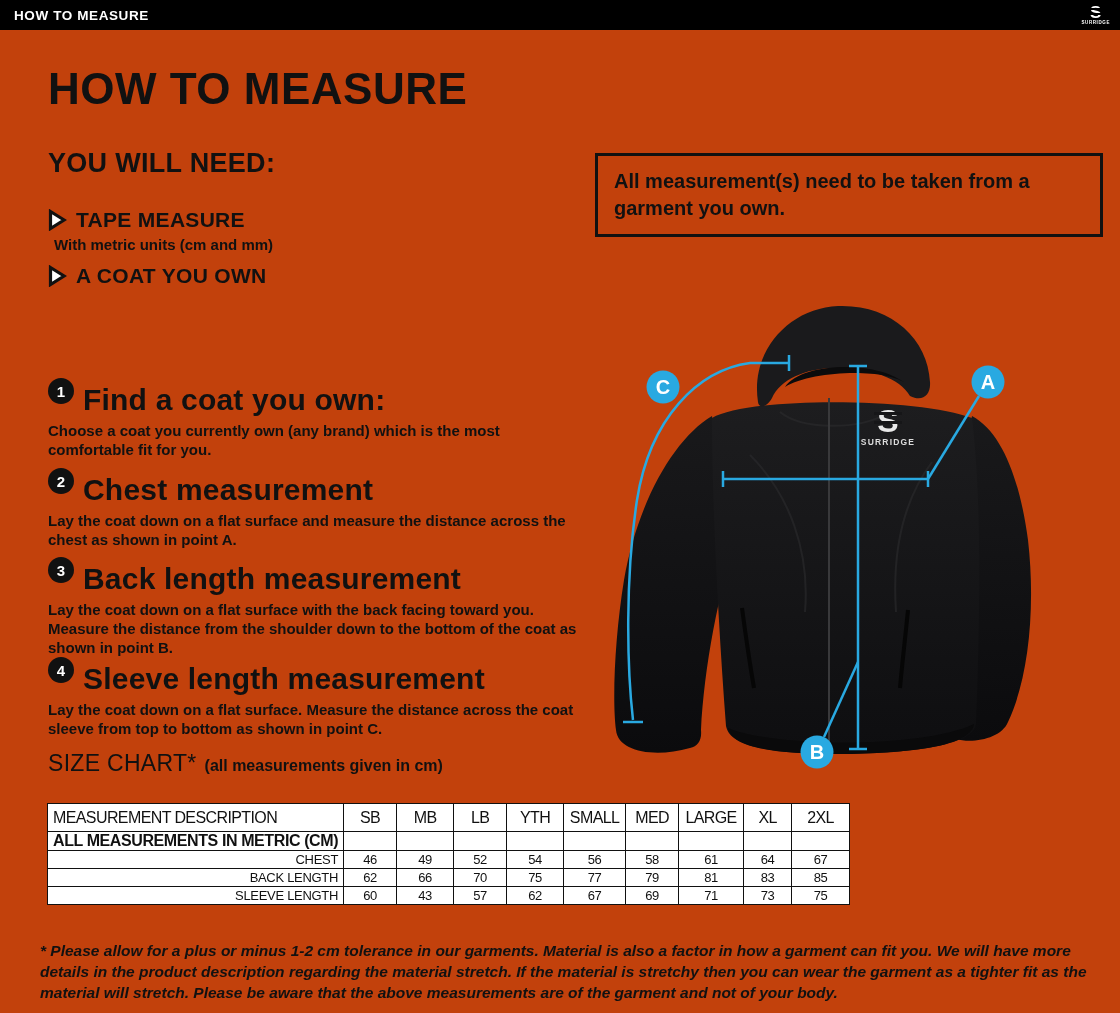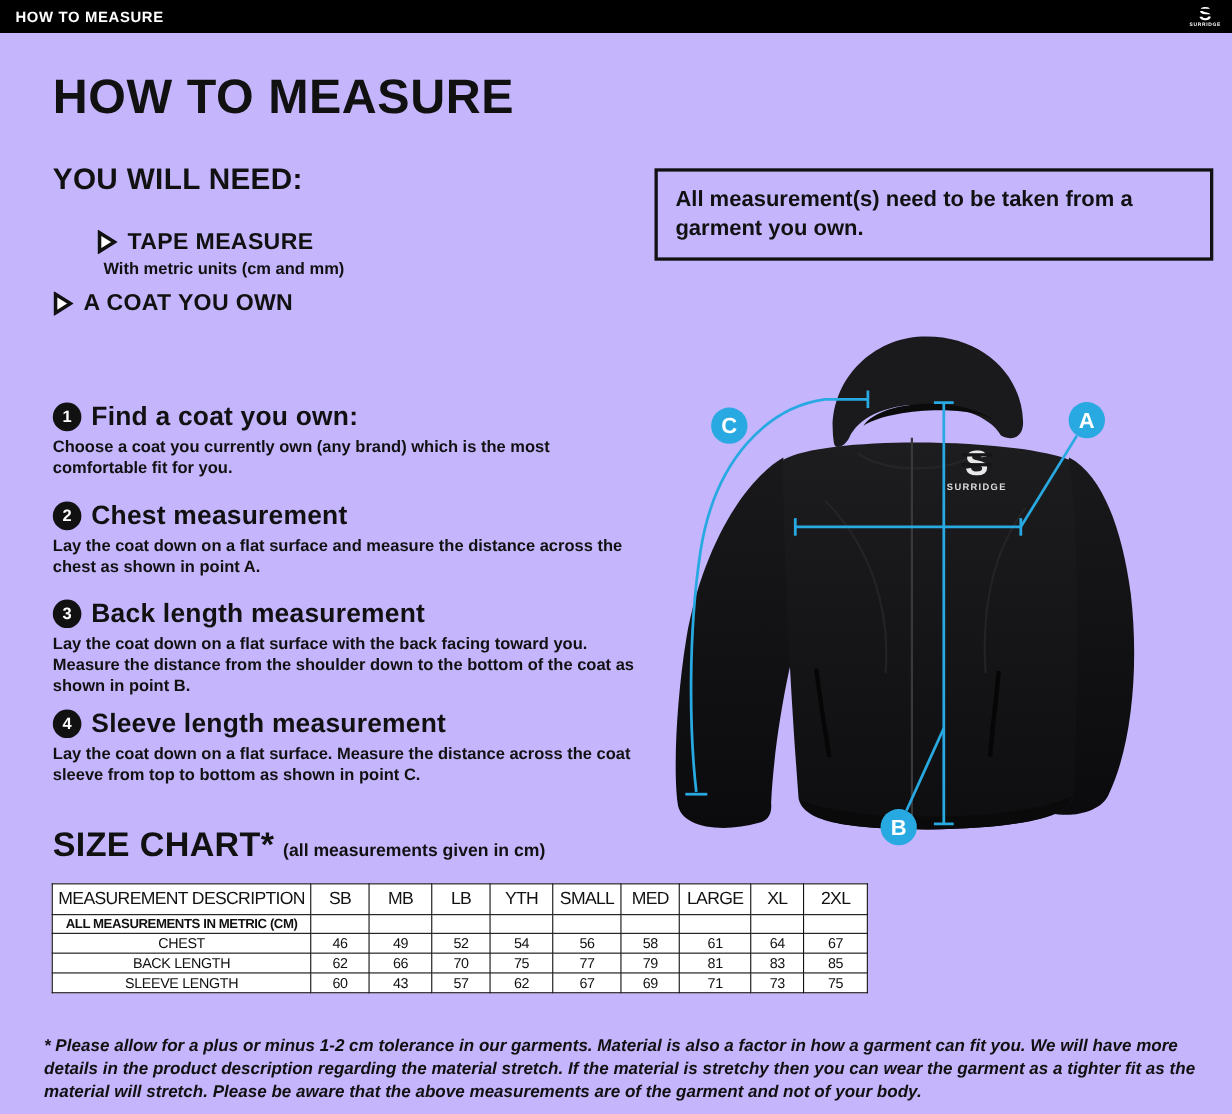--- a/index.html
+++ b/index.html
@@ -1,53 +1,53 @@
 <!DOCTYPE html>
 <html><head>
 <meta charset="utf-8">
 <style>
   html,body{margin:0;padding:0;background:#fff;}
-  .page{position:relative;width:1120px;height:1013px;background:#c4b5fd;overflow:hidden;
+  .page{position:relative;width:1120px;height:1013px;background:#c2410c;overflow:hidden;
         font-family:"Liberation Sans",sans-serif;color:#111;}
   .abs{position:absolute;}
 
   
   .topbar{left:0;top:0;width:1120px;height:30px;background:#000;display:flex;align-items:center;}
   .topbar-title{color:#fff;font-size:13.5px;font-weight:700;letter-spacing:.6px;margin-left:14px;flex:1;}
   .brand{display:flex;flex-direction:column;align-items:center;margin-right:10px;line-height:1;}
   .brand .mark{position:relative;color:#fff;font-size:17px;font-weight:800;height:16px;}
   .brand .mark i{position:absolute;left:-3px;width:16px;height:2px;background:#000;font-size:0;}
   .brand .name{color:#fff;font-size:4.5px;font-weight:700;letter-spacing:.6px;margin-top:1px;}
 
   .h1{left:48px;top:64px;font-size:44px;font-weight:800;letter-spacing:.5px;}
   .h2{left:48px;top:148px;font-size:27px;font-weight:800;letter-spacing:.3px;}
 
   .need-item-title{display:flex;align-items:center;gap:9px;font-size:21px;font-weight:800;letter-spacing:.3px;}
   .need-desc{font-size:15px;font-weight:700;}
 
   .step-head{display:flex;align-items:center;gap:9px;}
   .step-num{width:26px;height:26px;border-radius:50%;background:#111;color:#fff;font-size:15px;
             font-weight:700;display:flex;align-items:center;justify-content:center;flex:none;}
-  .step-title{font-size:24px;font-weight:800;letter-spacing:.2px;}
+  .step-title{font-size:30px;font-weight:800;letter-spacing:.2px;margin-top:18px;}
   .step-body{width:540px;font-size:15px;font-weight:700;line-height:19px;}
 
   .note-box{left:595px;top:153px;width:470px;border:3px solid #111;padding:12px 16px;
             font-size:20px;font-weight:700;line-height:27px;}
 
   .sc-head{left:48px;top:750px;display:flex;align-items:baseline;gap:8px;}
-  .sc-title{font-size:31px;font-weight:700;letter-spacing:.3px;}
+  .sc-title{font-size:23px;font-weight:400;letter-spacing:.3px;}
   .sc-sub{font-size:16px;font-weight:700;text-align:center;}
 
   table.size{left:47px;top:803px;border-collapse:collapse;table-layout:fixed;background:#fff;}
   table.size td,table.size th{border:1.5px solid #111;padding:0 5px;white-space:nowrap;overflow:hidden;}
   .t-head th{height:27px;font-size:16px;font-weight:400;letter-spacing:-.6px;text-align:center;}
   .t-head th:first-child{text-align:left;}
-  .t-metric td{height:16px;font-size:12px;font-weight:700;letter-spacing:-.4px;text-align:center;}
+  .t-metric td{height:16px;font-size:16px;font-weight:700;letter-spacing:-.4px;text-align:center;}
   .t-row td{height:17px;font-size:13px;letter-spacing:-.3px;text-align:center;}
-  .t-row td:first-child{text-align:center;}
+  .t-row td:first-child{text-align:right;}
 
   .footnote{left:40px;top:940px;width:1062px;font-size:15.5px;font-weight:700;font-style:italic;line-height:21px;}
 
   svg text{font-family:"Liberation Sans",sans-serif;}
 </style>
 </head>
 <body>
 
 <div class="page">
 
@@ -55,21 +55,21 @@
     <div class="topbar-title">HOW TO MEASURE</div>
     <div class="brand">
       <div class="mark"><span>S</span><i style="top:4px"></i><i style="top:9px"></i></div>
       <div class="name">SURRIDGE</div>
     </div>
   </div>
 
   <div class="abs h1">HOW TO MEASURE</div>
   <div class="abs h2">YOU WILL NEED:</div>
 
-  <div class="abs" style="left:48px;top:208px;margin-left:40px;">
+  <div class="abs" style="left:48px;top:208px;">
     <div class="need-item-title">
       <svg width="19" height="22" viewBox="0 0 19 22">
         <polygon points="2.5,2.5 16,11 2.5,19.5" fill="#fff" stroke="#111" stroke-width="3.2" stroke-linejoin="miter"></polygon>
       </svg>
       <span>TAPE MEASURE</span>
     </div>
     <div class="need-desc" style="margin:4px 0 0 6px;">With metric units (cm and mm)</div>
   </div>
 
   <div class="abs" style="left:48px;top:264px;">

